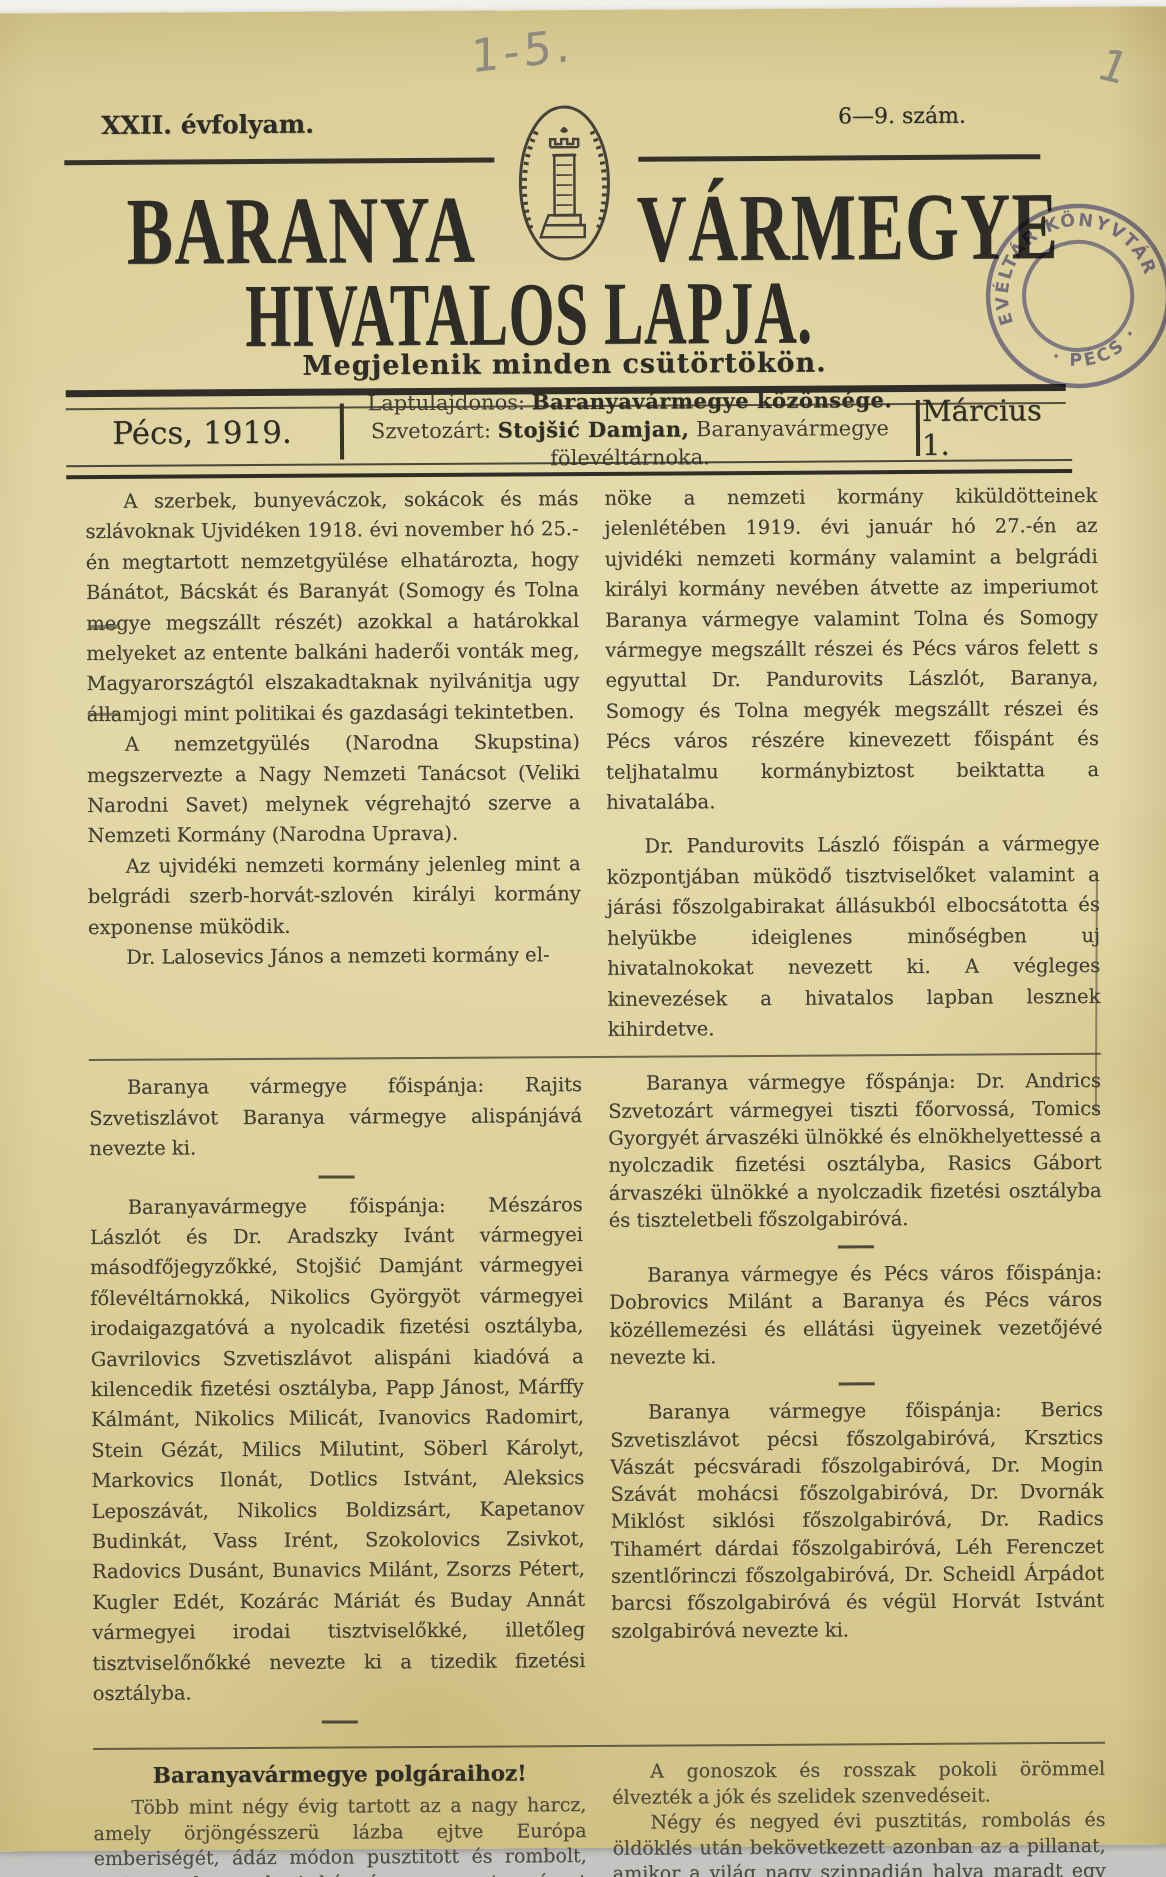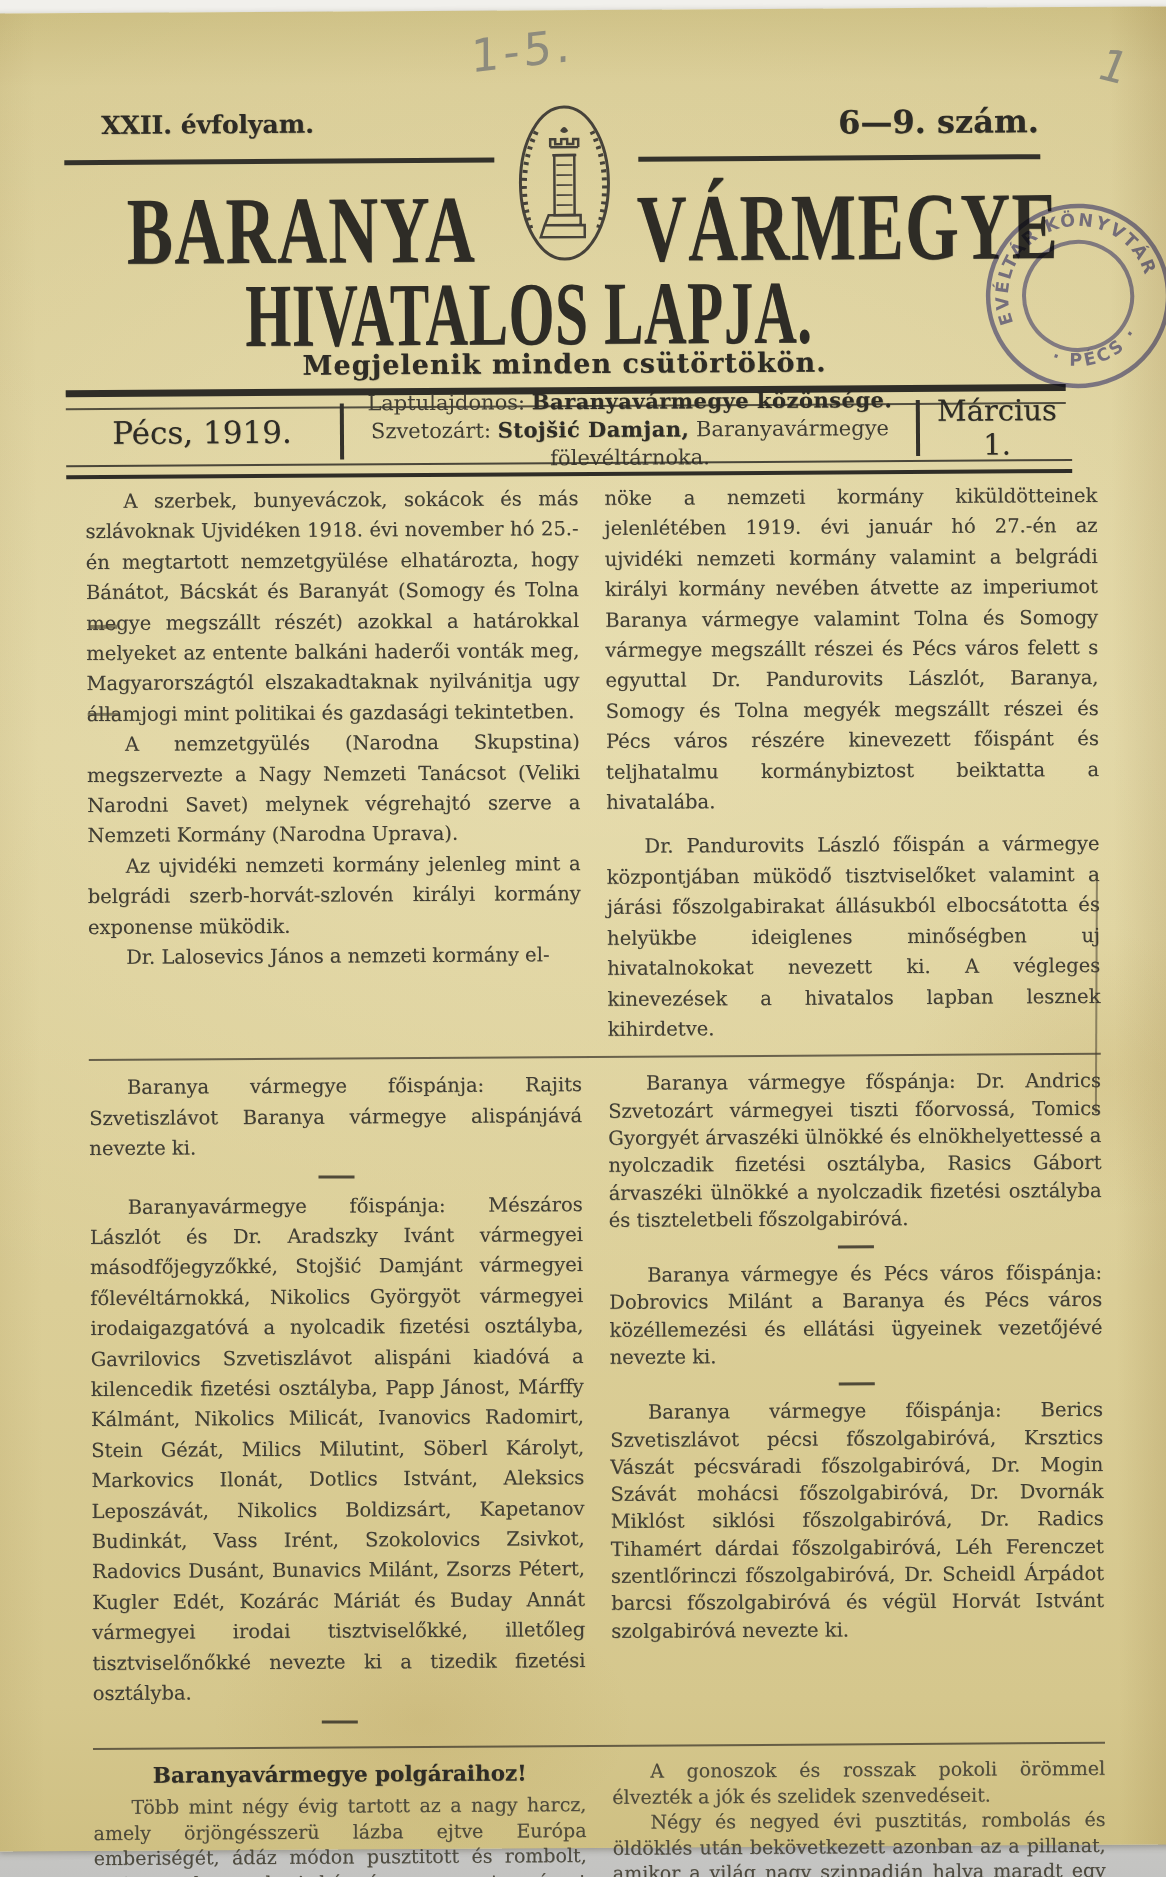--- a/index.html
+++ b/index.html
@@ -20,41 +20,41 @@
     box-shadow:0 2px 6px rgba(60,55,40,.35);
     color:#3f3c33;
   }
   .ink{color:#2e2c26;text-shadow:0.4px 0.4px 0.8px rgba(45,40,28,.45);}
   
   .pencil{position:absolute;color:#8d8b7d;font-family:"DejaVu Sans",sans-serif;font-weight:400;}
   .pencil-a{left:483px;top:14px;font-size:45px;transform:rotate(-6deg) skewX(-6deg);letter-spacing:4px;}
   .pencil-b{left:1112px;top:34px;font-size:44px;transform:rotate(14deg) skewX(-8deg);}
   
   .vol{position:absolute;left:113px;top:98px;font-size:25px;font-weight:bold;}
-  .issue{position:absolute;left:850px;top:95px;font-size:32px;font-weight:bold;}
+  .issue{position:absolute;left:850px;top:95px;font-size:22px;font-weight:normal;}
   .toprule{position:absolute;top:147px;height:5px;background:#34322b;}
   .toprule.l{left:76px;width:430px;}
   .toprule.r{left:650px;width:402px;}
   .emblem{position:absolute;left:528px;top:93px;width:96px;height:160px;}
   .title-word{position:absolute;top:163px;font-family:"Liberation Serif",serif;font-weight:bold;font-size:96px;
     letter-spacing:2px;transform:scaleX(.72);transform-origin:0 0;white-space:nowrap;}
   .tw-left{left:138px;}
   .tw-right{left:648px;}
   .subtitle{position:absolute;left:256px;top:252px;font-family:"Liberation Serif",serif;font-weight:bold;
     font-size:90px;letter-spacing:1px;transform:scaleX(.655);transform-origin:0 0;white-space:nowrap;}
   .tagline{position:absolute;left:0;width:1150px;top:338px;text-align:center;font-weight:bold;font-size:27px;letter-spacing:1px;}
   .thickrule{position:absolute;left:76px;width:1000px;top:377px;height:11px;
     border-top:7px solid #2f2d27;border-bottom:2px solid rgba(47,45,39,.8);}
   .infobar{position:absolute;left:76px;top:392px;width:1006px;height:56px;display:flex;align-items:stretch;}
   .cell{display:flex;flex-direction:column;justify-content:center;}
   .c1{width:272px;text-align:center;font-size:31px;}
   .vsep{width:4px;background:#34322b;margin:0 2px;}
   .c2{flex:1;text-align:center;font-size:21px;line-height:1.3;}
   .c2 b{letter-spacing:.5px;}
-  .c3{width:150px;text-align:center;font-size:29px;}
+  .c3{width:150px;font-size:29px;}
   .thickrule2{position:absolute;left:76px;width:1006px;top:452px;height:8px;
     border-top:2px solid rgba(47,45,39,.85);border-bottom:4px solid #2f2d27;}
   
   .bodywrap{position:absolute;left:95px;top:474px;width:1012px;}
   .band{display:flex;gap:26px;}
   .col{flex:1;text-align:justify;font-size:19.5px;line-height:1.56;color:#413e35;
     text-shadow:0.3px 0.3px 0.6px rgba(50,45,30,.35);}
   .col p{margin:0;text-indent:38px;}
   .col p.noind{text-indent:0;}
   .col p.sp{margin-top:14px;}

